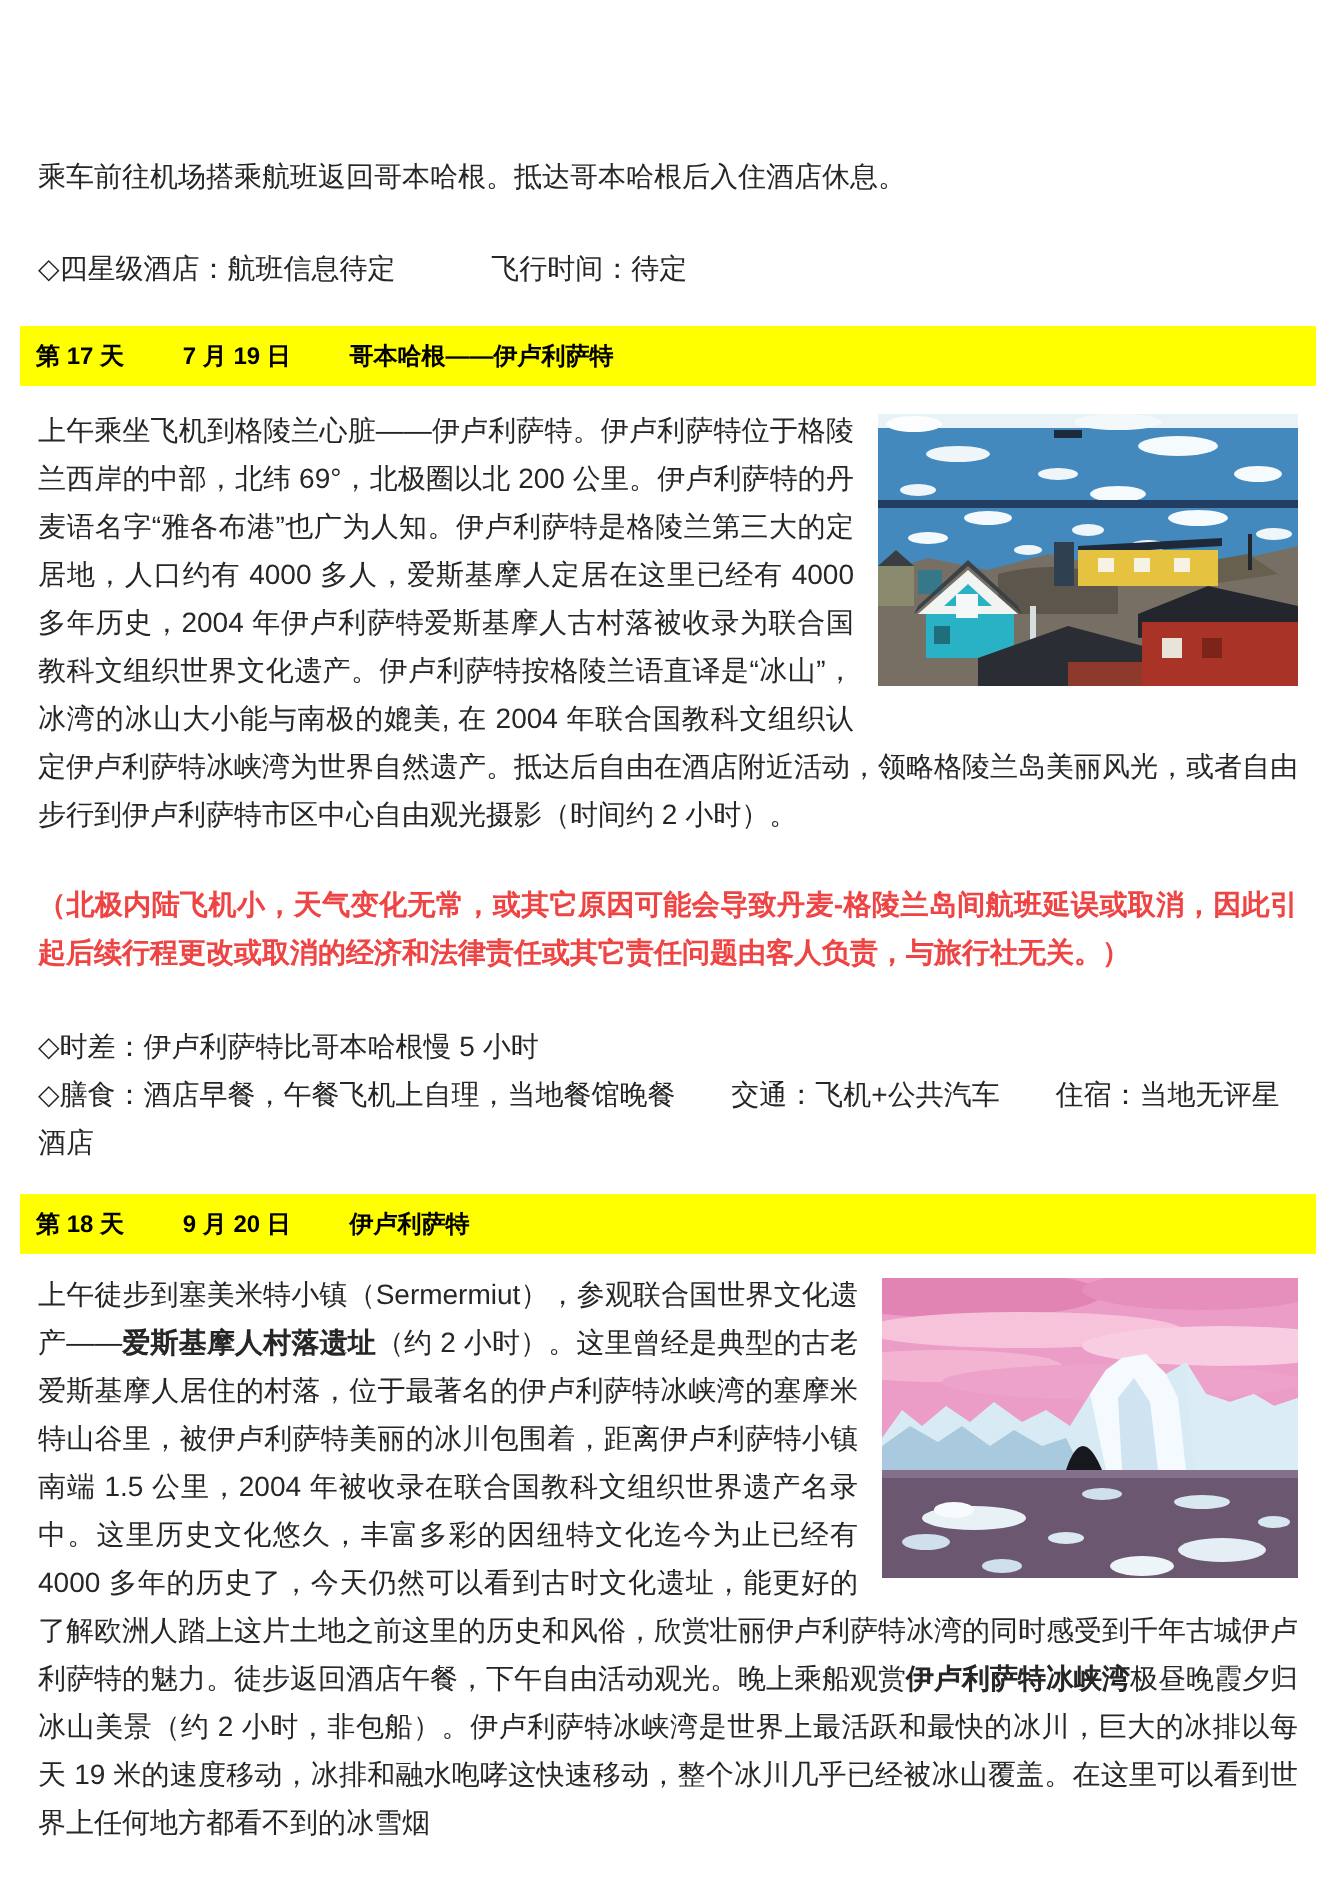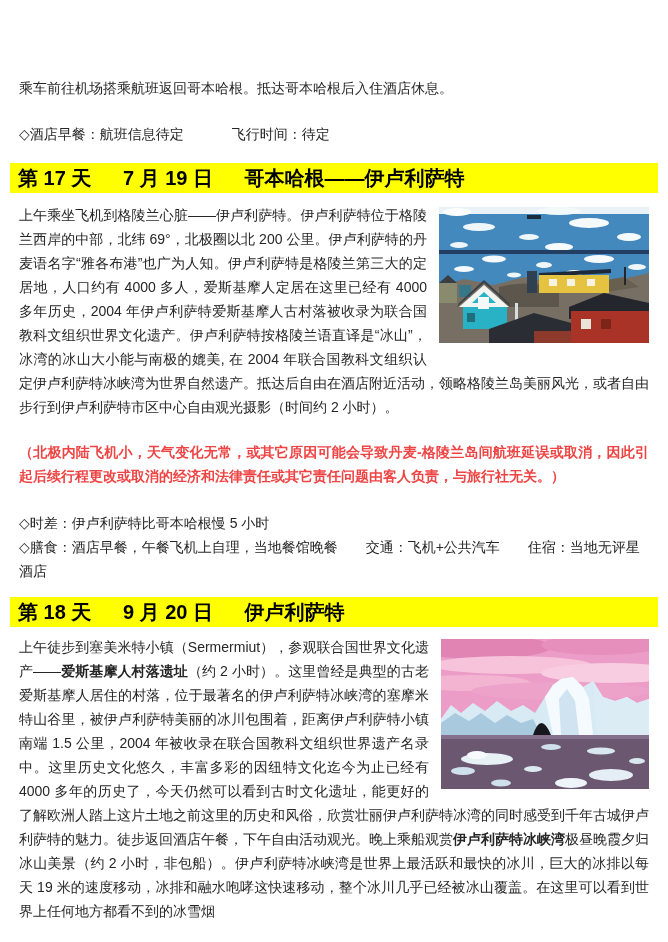--- a/index.html
+++ b/index.html
@@ -21,21 +21,21 @@
   .l-meals{margin-top:16px;}
   .gap-a{margin-left:44px;}
   .gap-b{margin-left:56px;}
   .gap-c{margin-left:42px;}
   .gap-d{margin-left:24px;text-align:center;}
   .day-header{
     background:#ffff00;
     margin-left:-9px;margin-right:-9px;
     padding-left:8px;
     height:30px;line-height:30px;
-    font-weight:bold;font-size:20px;color:#000;
+    font-weight:bold;font-size:12px;color:#000;
     white-space:nowrap;
   }
   .h17{margin-top:17px;}
   .h18{margin-top:14px;}
   .hgap{margin-left:26px;}
   .day-body{text-align:justify;}
   .b17{margin-top:10px;}
   .b18{margin-top:8px;}
   .photo{float:right;margin:4px 0 8px 12px;display:block;}
   .photo1{width:210px;height:136px;}
@@ -47,21 +47,21 @@
   .bold{font-weight:bold;}
 </style>
 </head>
 <body>
 
 <div class="page">
 
   <p class="p-intro">乘车前往机场搭乘航班返回哥本哈根。抵达哥本哈根后入住酒店休息。</p>
 
   <p class="info-line l-flight">
-    <span>◇酒店早餐：航班信息待定</span>
+    <span>◇四星级酒店：航班信息待定</span>
     <span class="gap-a">飞行时间：待定</span>
   </p>
 
 
   <div class="day-header h17">
     <span>第 17 天</span>
     <span class="hgap">7 月 19 日</span>
     <span class="hgap">哥本哈根——伊卢利萨特</span>
   </div>
 

